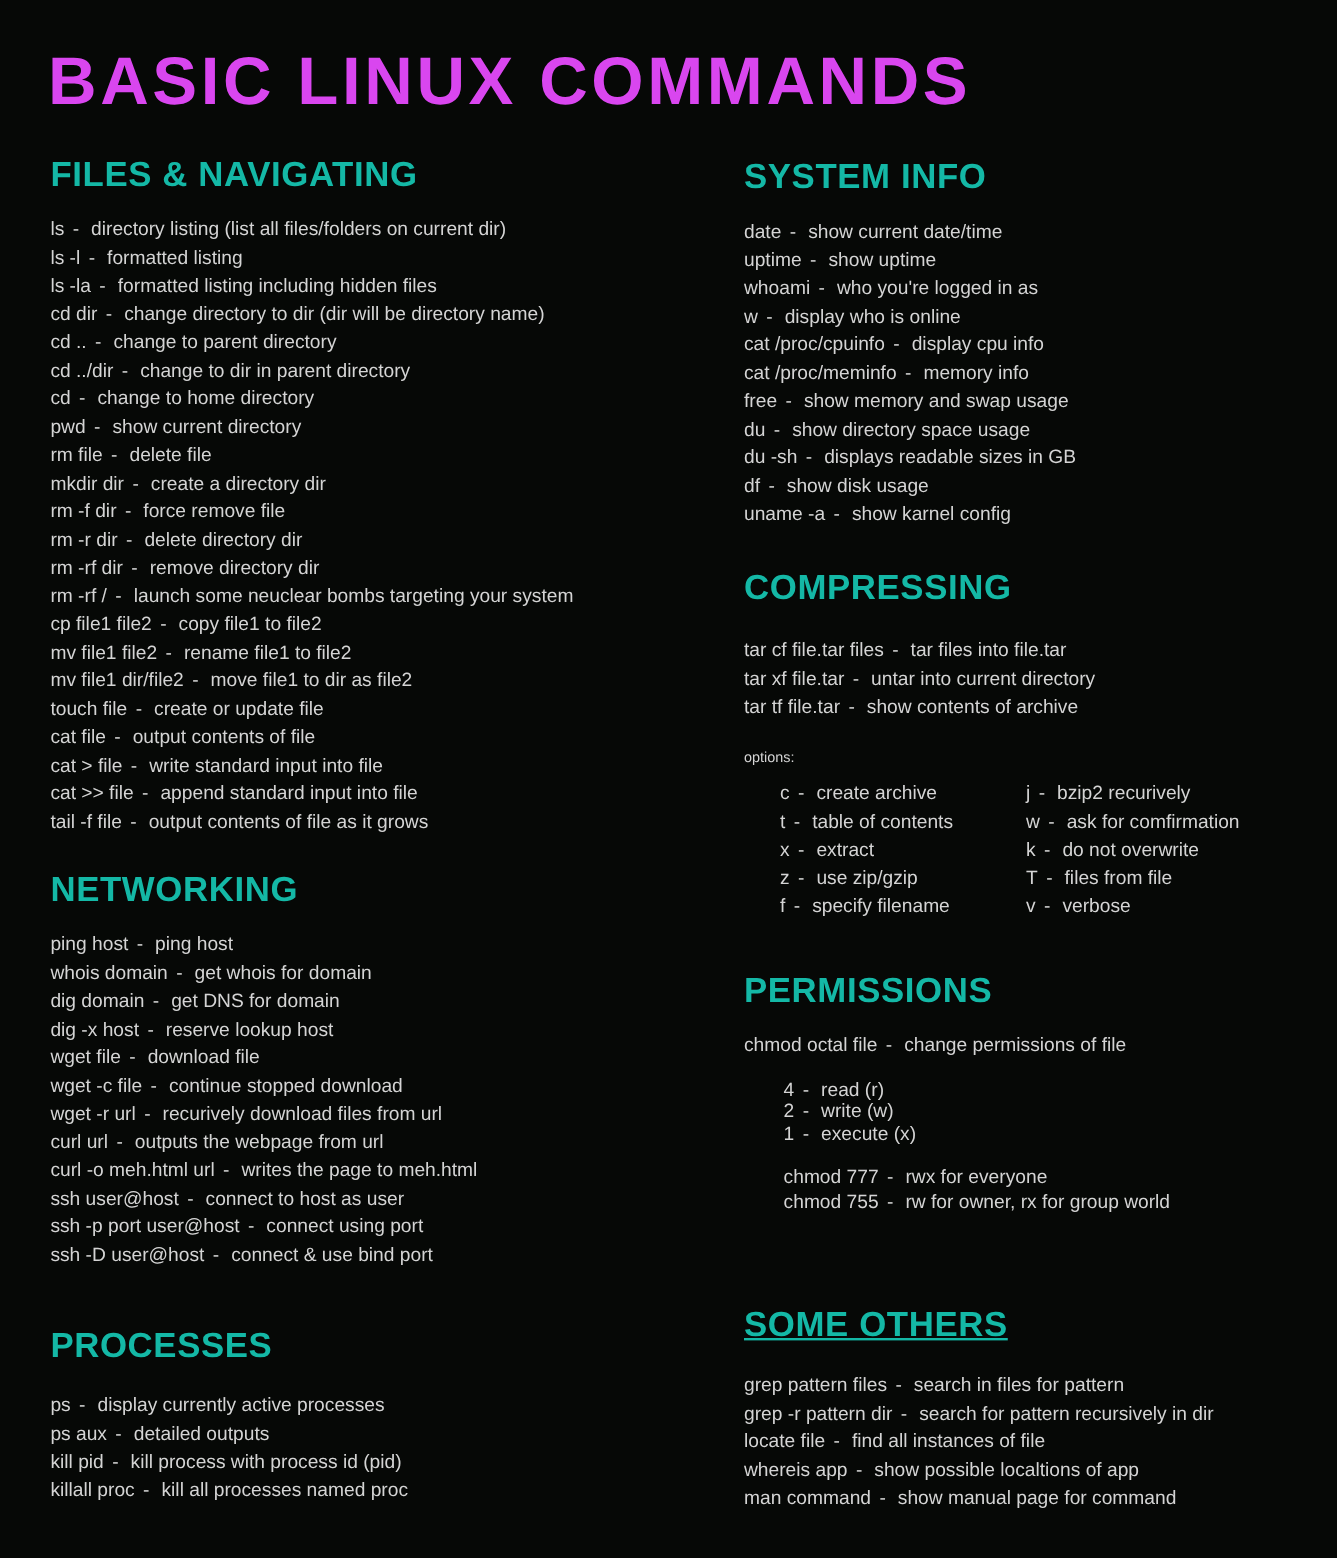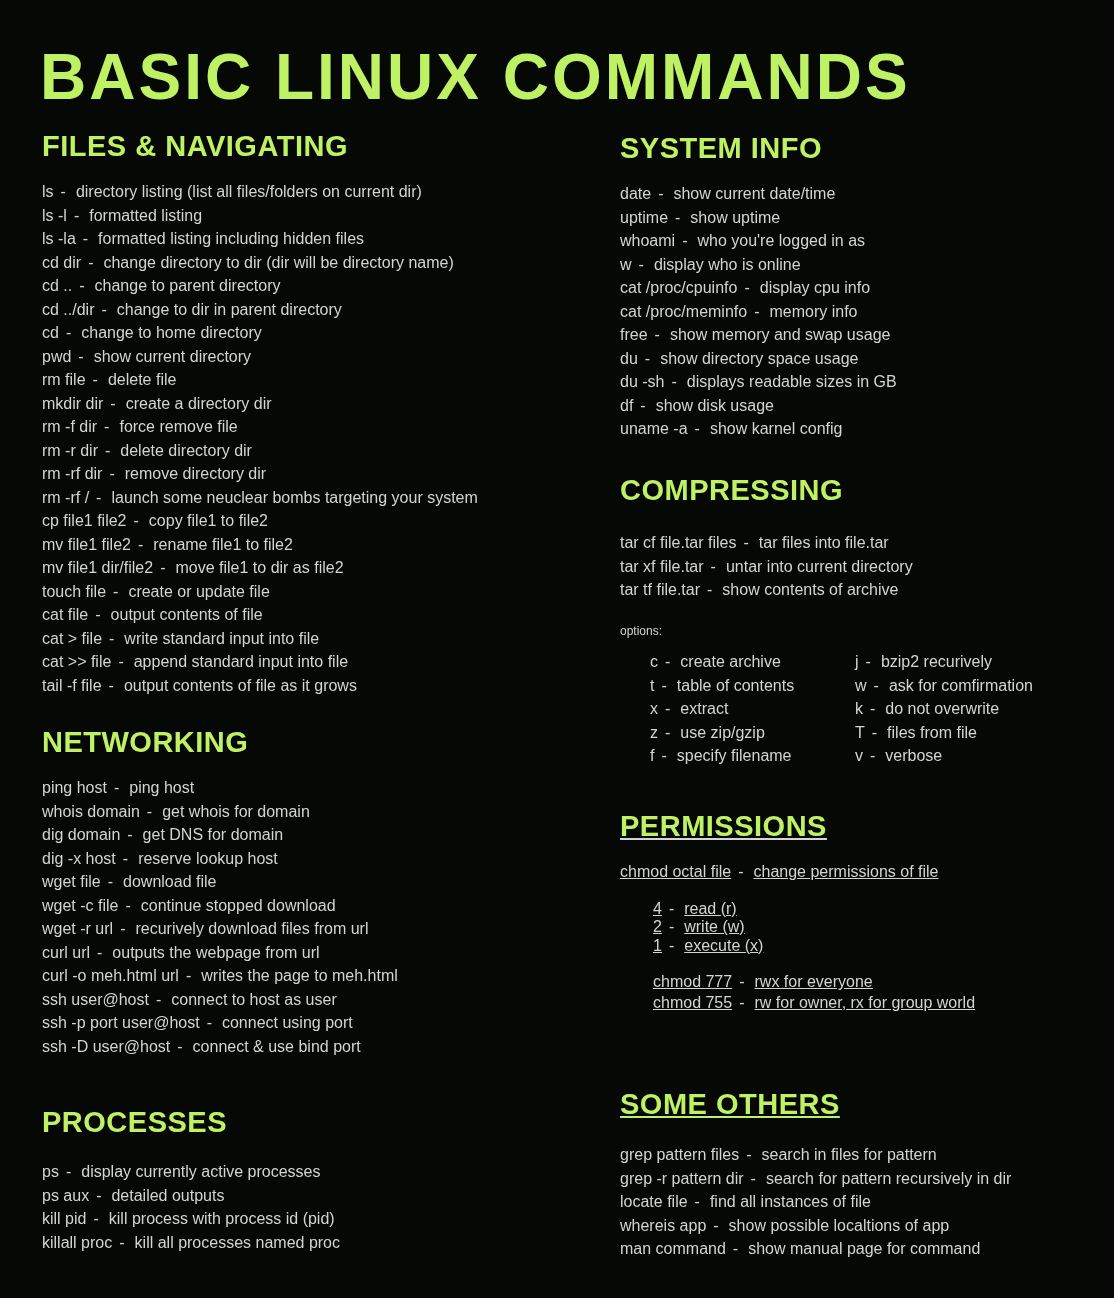--- a/index.html
+++ b/index.html
@@ -10,51 +10,51 @@
     height: 1298px;
     background: #060806;
     color: #d4d4d4;
     font-family: "Liberation Sans", sans-serif;
     overflow: hidden;
   }
   .page-title {
     position: absolute;
     top: 2px;
     left: 40px;
-    font-size: 64px;
+    font-size: 56px;
     font-weight: 800;
     letter-spacing: 3px;
-    color: #bef264;
+    color: #d946ef;
     white-space: nowrap;
     line-height: 1.0;
   }
   .section { position: absolute; }
   .section h2 {
     margin: 0 0 17px 0;
     font-size: 29px;
     font-weight: 700;
     letter-spacing: 0.5px;
-    color: #bef264;
+    color: #14b8a6;
     line-height: 1.15;
     white-space: nowrap;
   }
   .line {
     font-size: 16px;
     line-height: 23.5px;
     white-space: nowrap;
     color: #d4d4d4;
   }
   .sep { display: inline-block; margin: 0 10px 0 7px; }
   
   #sec-files        { left: 42px;  top: 130px; }
   #sec-networking   { left: 42px;  top: 726px; }
   #sec-processes    { left: 42px;  top: 1106px; }
   #sec-sysinfo      { left: 620px; top: 132px; }
   #sec-compressing  { left: 620px; top: 474px; }
-  #sec-permissions  { left: 620px; top: 810px; text-decoration: underline; }
+  #sec-permissions  { left: 620px; top: 810px; }
   #sec-someothers   { left: 620px; top: 1088px; }
   #sec-compressing h2 { margin-bottom: 24px; }
   #sec-processes h2   { margin-bottom: 21px; }
   #sec-someothers h2  { margin-bottom: 22px; text-decoration: underline; }
   
   .options-label { margin-top: 18px; font-size: 12px; line-height: 23.5px; }
   .options-grid { display: flex; margin-top: 7px; }
   .options-col-left  { width: 235px; padding-left: 30px; }
   .options-col-right { }
   

